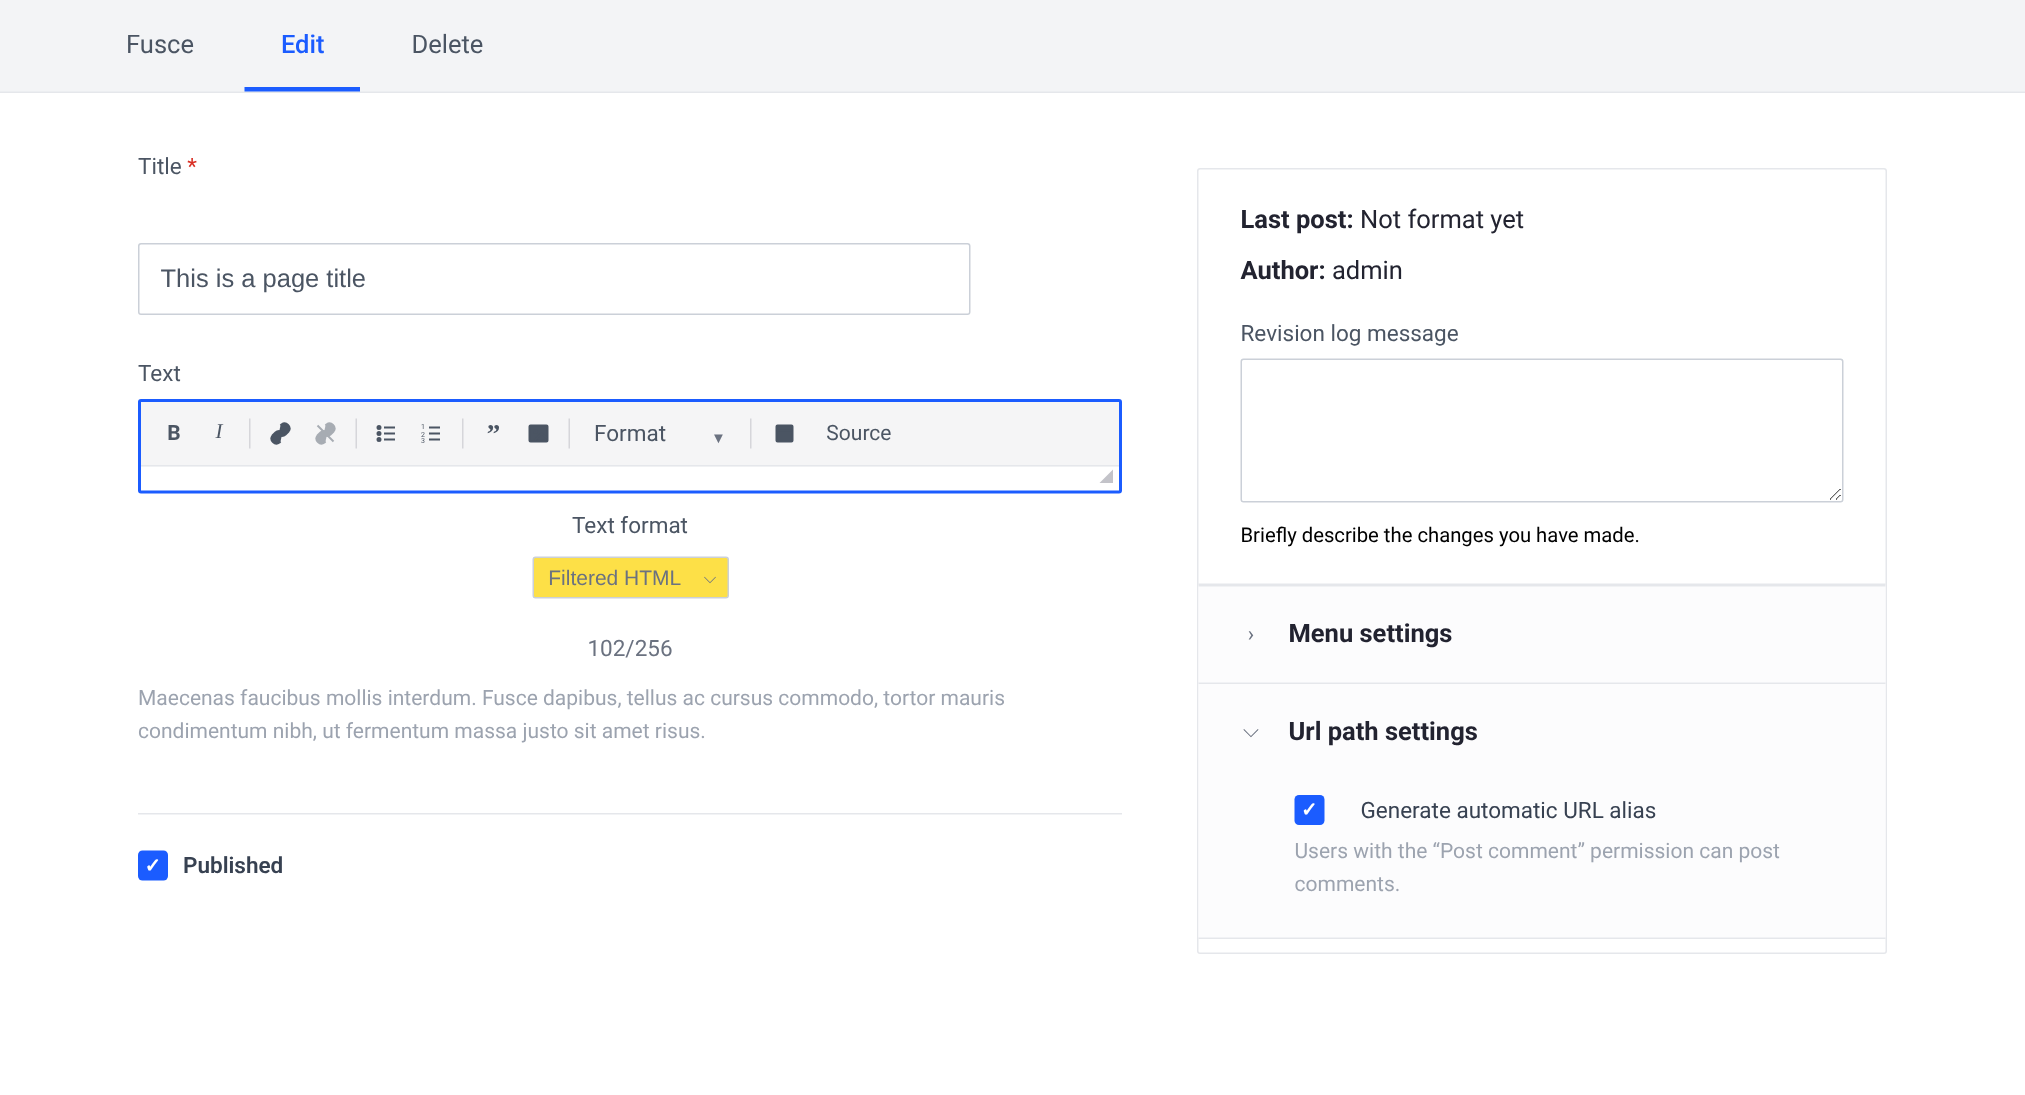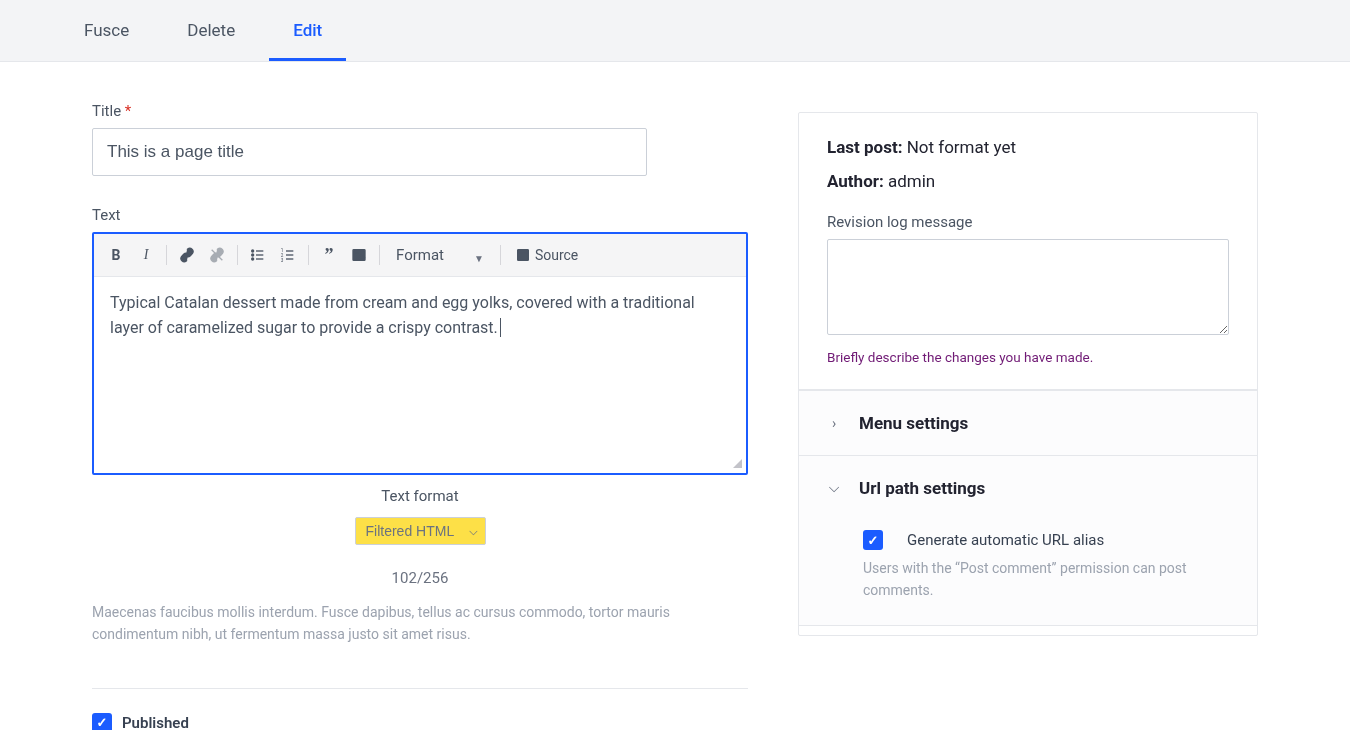--- a/index.html
+++ b/index.html
@@ -44,20 +44,21 @@
     display: block;
   }
   .req { color: #d93025; }
   .title-input {
     width: 555px;
     padding: 13px 14px;
     border: 1px solid #cbd0d8;
     border-radius: 2px;
     font-size: 17px;
     color: #4b5563;
+    margin-top: 34px;
   }
   .field-group { margin-bottom: 30px; }
   .editor-wrap {
     border: 2px solid #1b5cff;
     border-radius: 2px;
   }
   .editor-toolbar {
     background: #f5f5f6;
     border-bottom: 1px solid #e5e7eb;
     display: flex;
@@ -185,21 +186,21 @@
   .rev-textarea {
     width: 100%;
     height: 96px;
     border: 1px solid #cbd0d8;
     border-radius: 2px;
     resize: both;
     padding: 8px;
     font-family: inherit;
   }
   .small-help {
-    color: #701a75;
+    color: #000000;
     font-size: 13.5px;
     margin-top: 10px;
   }
   .collapsible {
     display: flex;
     align-items: center;
     gap: 18px;
     padding: 22px 28px;
     border-top: 1px solid #e5e7eb;
     cursor: pointer;
@@ -233,22 +234,22 @@
     border-style: solid;
     border-width: 0 0 9px 9px;
     border-color: transparent transparent #c3c3c9 transparent;
   }
 </style>
 </head>
 <body>
 
 <div class="tabs-bar">
   <div class="tab">Fusce</div>
+  <div class="tab active">Edit</div>
   <div class="tab">Delete</div>
-  <div class="tab active">Edit</div>
 </div>
 
 <div class="content">
 
   <div class="main-col">
 
     <div class="field-group">
       <label class="field-label">
         <span>Title</span>
         <span class="req">*</span>
@@ -306,32 +307,29 @@
                 <circle cx="9" cy="10" r="1.5"></circle>
                 <path d="M21 17l-6-5-7 7"></path>
               </svg>
           </span>
           <span class="toolbar-sep"></span>
           <span class="format-select">
             <span>Format</span>
             <span class="format-caret">▼</span>
           </span>
           <span class="toolbar-sep"></span>
-          <span class="tbtn" style="gap:4px;width:auto;padding:0 6px;justify-content:center;">
+          <span class="tbtn" style="gap:20px;width:auto;padding:0 6px;justify-content:center;">
             <svg viewBox="0 0 24 24" fill="none" stroke-width="2">
                 <rect x="4" y="4" width="16" height="16" rx="1"></rect>
                 <line x1="4" y1="9" x2="20" y2="9"></line>
               </svg>
             <span>Source</span>
           </span>
         </div>
 
-        <div class="editor-area">
-          <span>Typical Catalan dessert made from cream and egg yolks, covered with a traditional layer of caramelized sugar to provide a crispy contrast.</span><span class="editor-caret">&nbsp;</span>
-        </div>
         <div class="editor-resize"><span class="resize-grip"></span></div>
       </div>
 
       <div class="format-row">
         <span style="color:#4b5563;">Text format</span>
         <span class="select-wrap">
           <select class="select-box">
             <option>Filtered HTML</option>
           </select>
           <span class="caret">⌵</span>

